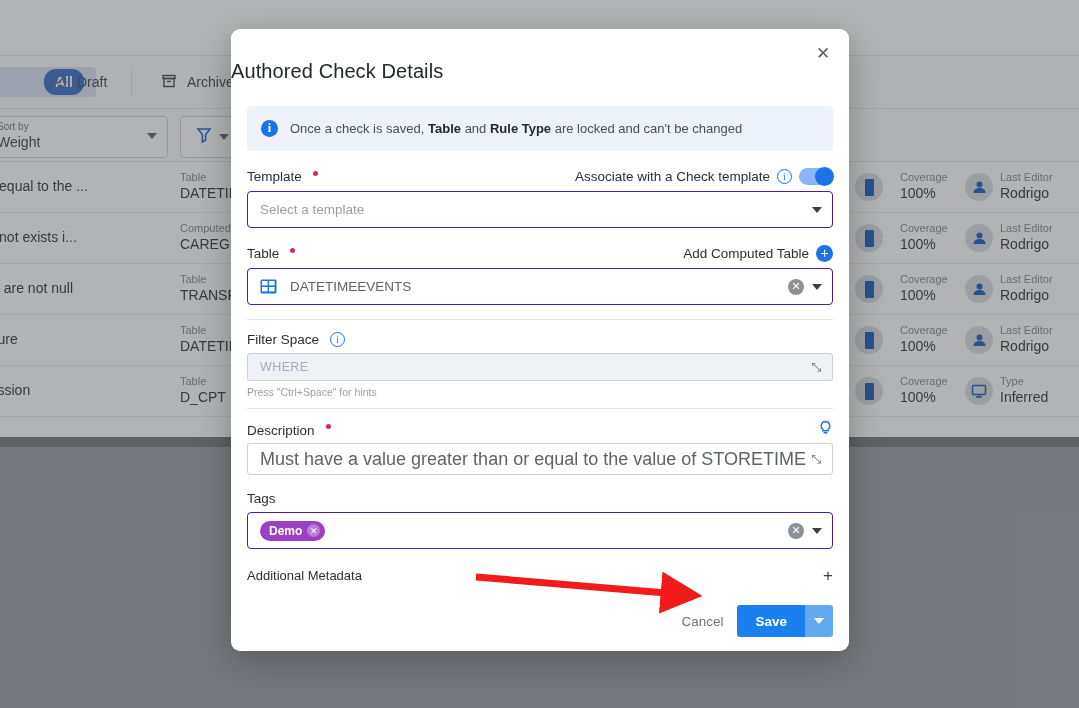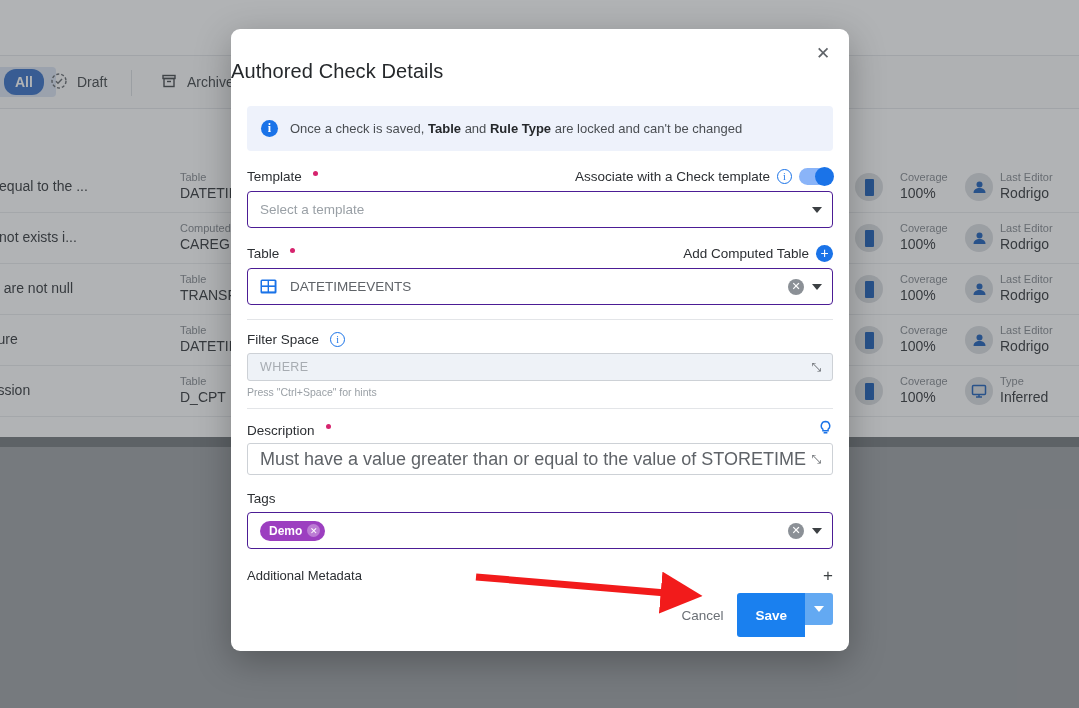--- a/index.html
+++ b/index.html
@@ -51,20 +51,21 @@
   .bg-tab.active {
     background: #d9e2f1;
   }
   .bg-tab.active .bg-tab-pill {
     background: #2f6ac4;
     color: #fff;
     border-radius: 12px;
     padding: 5px 11px;
     font-weight: bold;
     font-size: 14px;
+    margin-left: 40px;
   }
   .bg-tab-sep {
     position: absolute;
     top: 14px;
     left: 131px;
     width: 1px;
     height: 26px;
     background: #dadce0;
   }
   .bg-filterrow {
@@ -508,21 +509,21 @@
     align-items: center;
     cursor: pointer;
     font-family: "Liberation Sans", sans-serif;
   }
   .save-group { display: flex; }
   .btn-save {
     background: #1a80ef;
     color: #fff;
     font-size: 13.5px;
     font-weight: bold;
-    height: 44px;
+    height: 32px;
     padding: 0 18px;
     border: none;
     border-radius: 3px 0 0 3px;
     cursor: pointer;
     font-family: "Liberation Sans", sans-serif;
   }
   .btn-save-caret {
     background: #63a9f2;
     width: 28px;
     height: 32px;
@@ -574,20 +575,35 @@
         <svg width="18" height="18" viewBox="0 0 18 18">
             <rect x="3" y="3.5" width="12" height="3" fill="none" stroke="#3c4043" stroke-width="1.4"></rect>
             <rect x="4" y="6.5" width="10" height="8" fill="none" stroke="#3c4043" stroke-width="1.4"></rect>
             <line x1="7" y1="9.5" x2="11" y2="9.5" stroke="#3c4043" stroke-width="1.4"></line>
           </svg>
       </span>
       <span>Archived</span>
     </div>
   </div>
 
+  <div class="bg-filterrow">
+    <div class="bg-select">
+      <div class="lbl">Sort by</div>
+      <div class="val">Weight</div>
+      <div class="caret"></div>
+    </div>
+    <div class="bg-filterbtn">
+      <span>
+        <svg width="16" height="18" viewBox="0 0 16 18">
+            <path d="M2 3h12l-4.4 5.5V14l-3.2 2V8.5z" fill="none" stroke="#1a5fc4" stroke-width="1.6"></path>
+          </svg>
+      </span>
+      <span class="caret"></span>
+    </div>
+  </div>
 
   <div class="bg-rows">
     <div class="bg-row">
       <div class="bg-row-desc">...e greater than or equal to the ...</div>
       <div class="bg-cell bg-cell-table">
         <div class="k">Table</div>
         <div class="v">DATETIM...</div>
       </div>
       <div class="bg-avatar bg-avatar-cov">
           <div class="cov-bar"></div>

